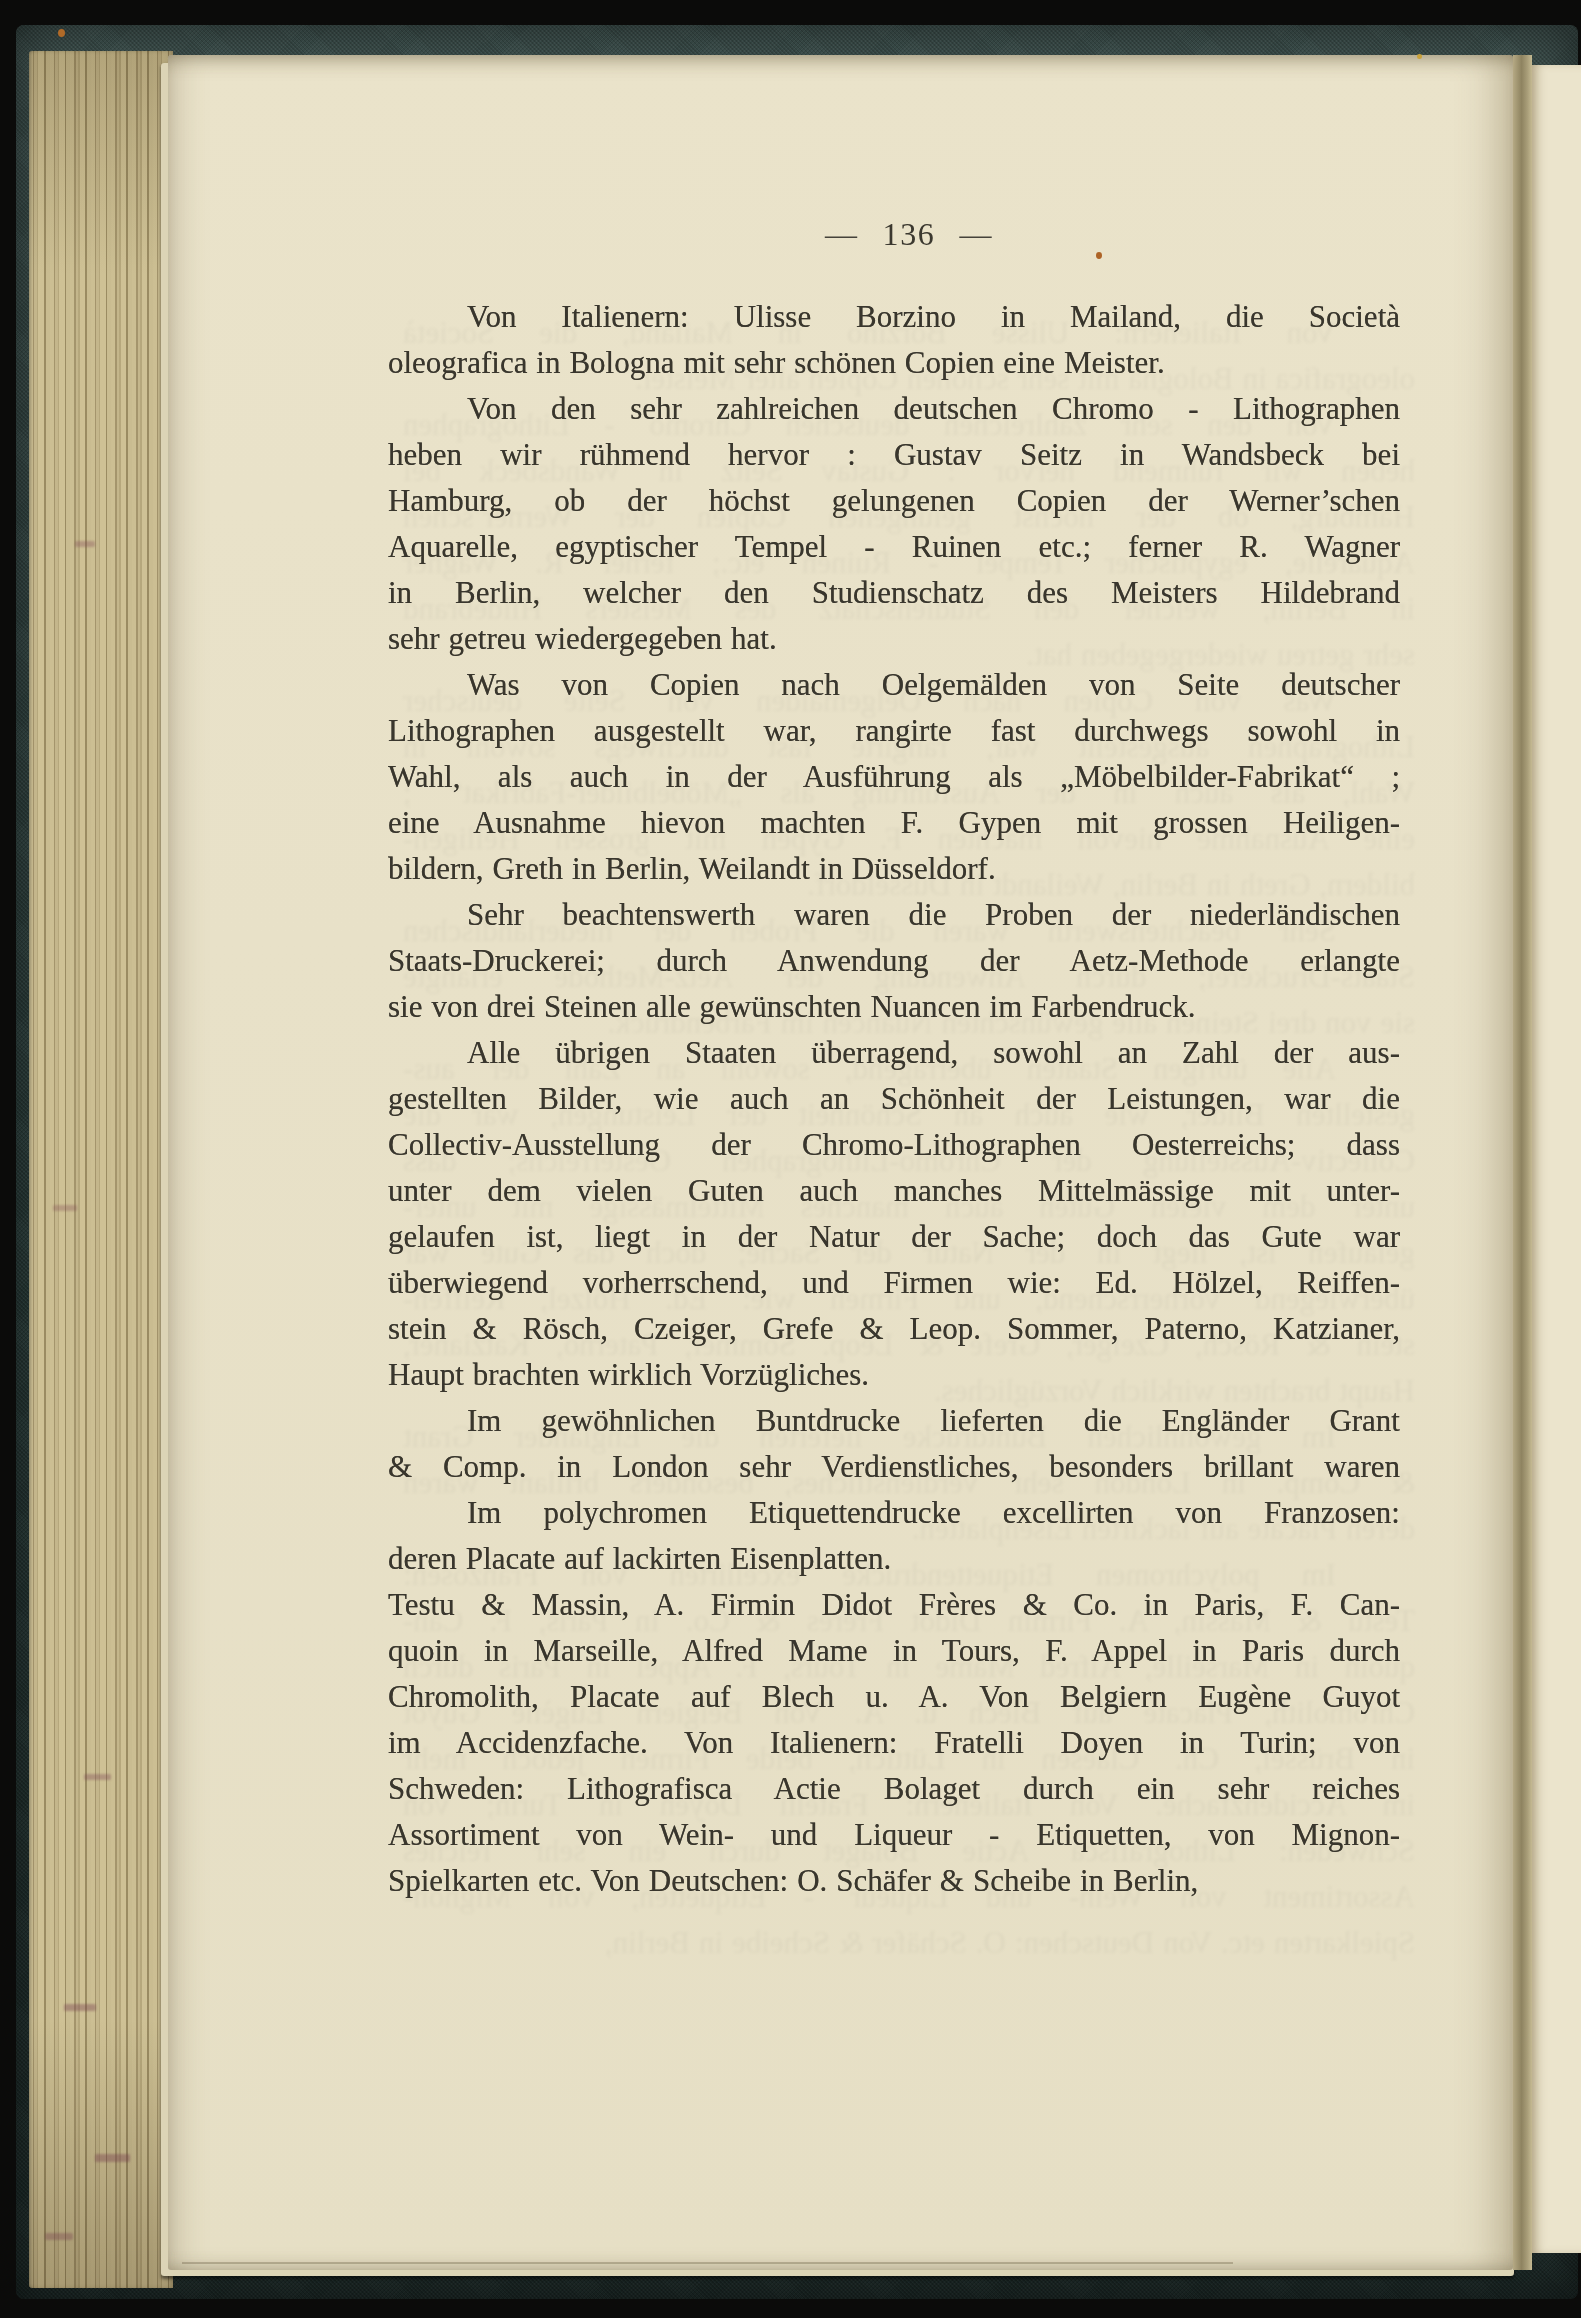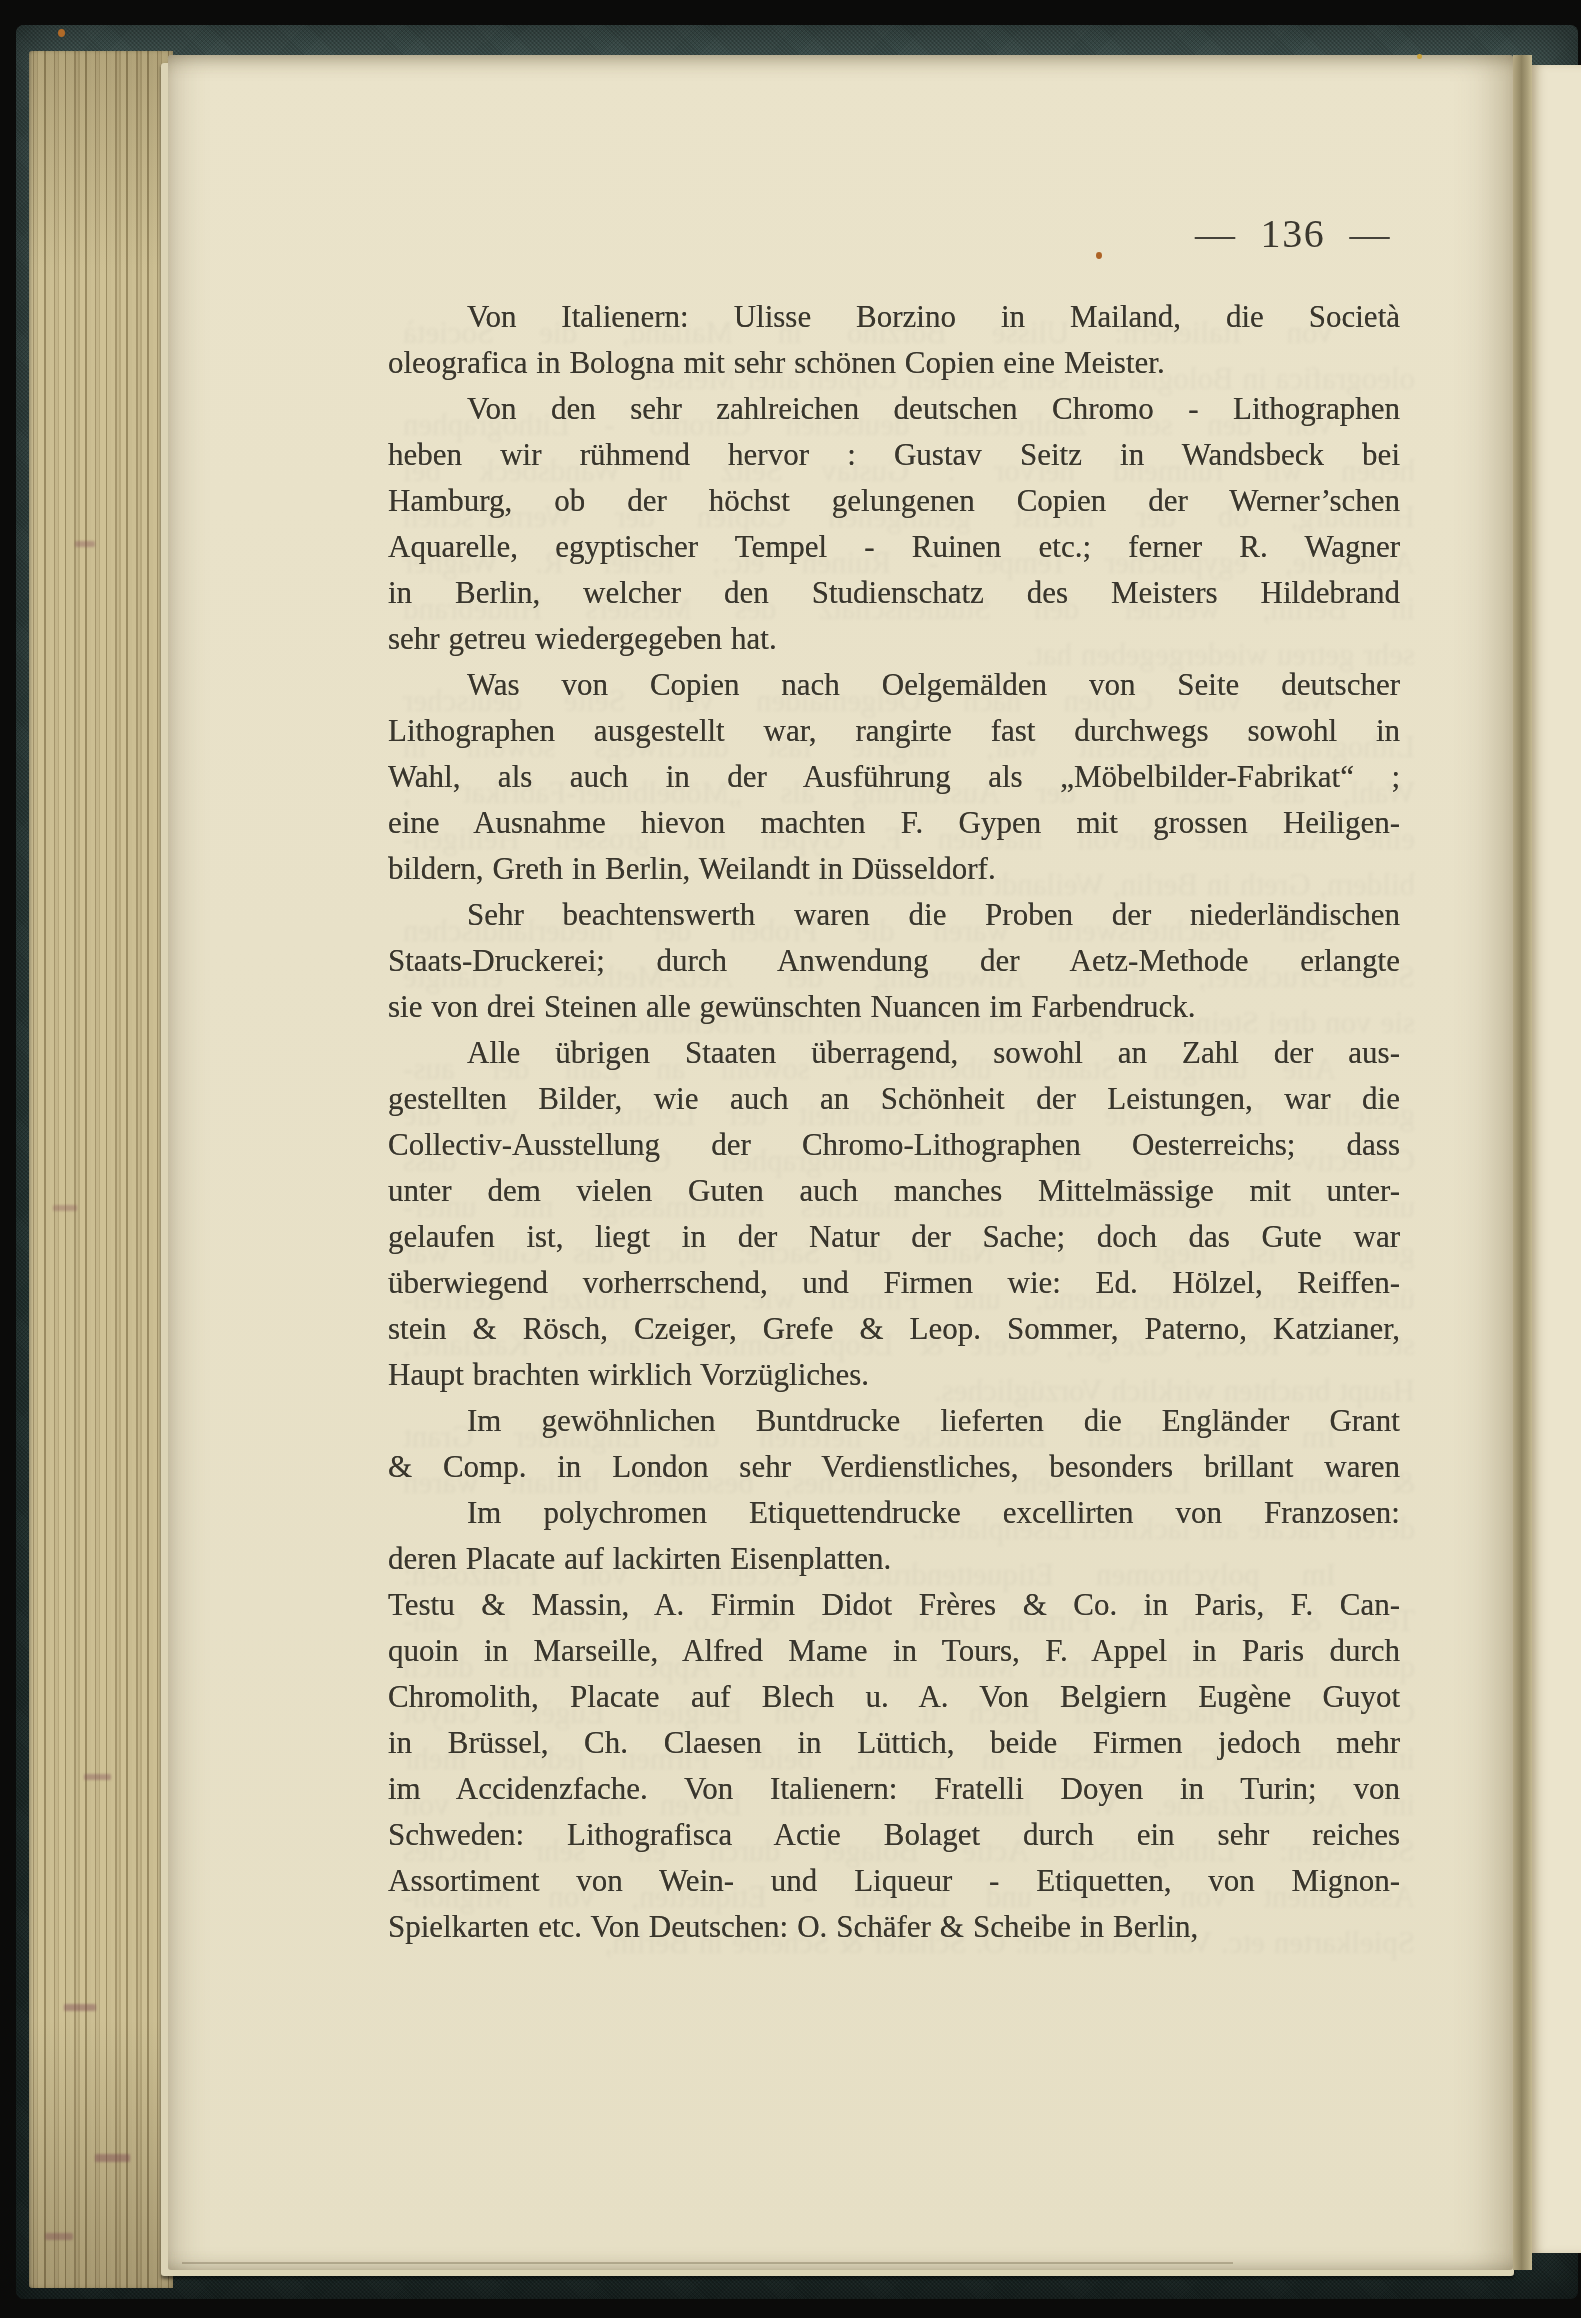--- a/index.html
+++ b/index.html
@@ -34,22 +34,22 @@
            inset 27px 0 35px -24px rgba(110,95,65,.38),
            inset -36px 0 44px -25px rgba(125,108,70,.45);}
   .bottom-hairline{position:absolute;left:182px;top:2262px;width:1051px;height:1.6px;
          background:rgba(110,95,70,.35);filter:blur(0.3px);}
   
   .gutter{position:absolute;left:1513px;top:55px;width:19px;height:2215px;
          background:linear-gradient(90deg,#b5a984 0%,#8e8360 45%,#a89d78 75%,#c4b992 100%);}
   .facing-page{position:absolute;left:1532px;top:65px;width:49px;height:2188px;
          background:#ebe4cc;box-shadow:inset 8px 0 11px -4.7px rgba(120,100,60,.55);}
   
-  .running-head{position:absolute;left:403px;top:215px;width:1012px;text-align:right;
-         font-size:40px;line-height:38px;color:#3b382f;letter-spacing:1.6px;}
+  .running-head{position:absolute;left:403px;top:215px;width:1012px;text-align:center;
+         font-size:32px;line-height:38px;color:#3b382f;letter-spacing:1.6px;}
   .running-head .dash{margin:0 24px;color:#45423a;}
   .text-block{position:absolute;left:388px;top:294px;width:1012px;
          font-size:31px;line-height:46px;color:#39362d;word-spacing:1.2px;
          text-shadow:0 0 0.5px rgba(58,55,46,.75);}
   .line{text-align:justify;text-align-last:justify;white-space:normal;}
   .line.indent{padding-left:79px;}
   .line.end{text-align-last:left;}
   
   .ghost{position:absolute;left:403px;top:310px;width:1012px;
          font-size:31px;line-height:46px;color:#6a6a60;word-spacing:1.2px;
@@ -150,21 +150,20 @@
       <div class="line">überwiegend vorherrschend, und Firmen wie: Ed. Hölzel, Reiffen-</div>
       <div class="line">stein &amp; Rösch, Czeiger, Grefe &amp; Leop. Sommer, Paterno, Katzianer,</div>
       <div class="line end">Haupt brachten wirklich Vorzügliches.</div>
       <div class="line indent">Im gewöhnlichen Buntdrucke lieferten die Engländer Grant</div>
       <div class="line">&amp; Comp. in London sehr Verdienstliches, besonders brillant waren</div>
       <div class="line indent">Im polychromen Etiquettendrucke excellirten von Franzosen:</div>
       <div class="line end">deren Placate auf lackirten Eisenplatten.</div>
       <div class="line">Testu &amp; Massin, A. Firmin Didot Frères &amp; Co. in Paris, F. Can-</div>
       <div class="line">quoin in Marseille, Alfred Mame in Tours, F. Appel in Paris durch</div>
       <div class="line">Chromolith, Placate auf Blech u. A. Von Belgiern Eugène Guyot</div>
-      <div class="line">in Brüssel, Ch. Claesen in Lüttich, beide Firmen jedoch mehr</div>
       <div class="line">im Accidenzfache. Von Italienern: Fratelli Doyen in Turin; von</div>
       <div class="line">Schweden: Lithografisca Actie Bolaget durch ein sehr reiches</div>
       <div class="line">Assortiment von Wein- und Liqueur - Etiquetten, von Mignon-</div>
       <div class="line end">Spielkarten etc. Von Deutschen: O. Schäfer &amp; Scheibe in Berlin,</div>
     </div>
 
   <div class="speck s1"></div>
   <div class="speck s2"></div>
   <div class="speck s3"></div>
 </div>

